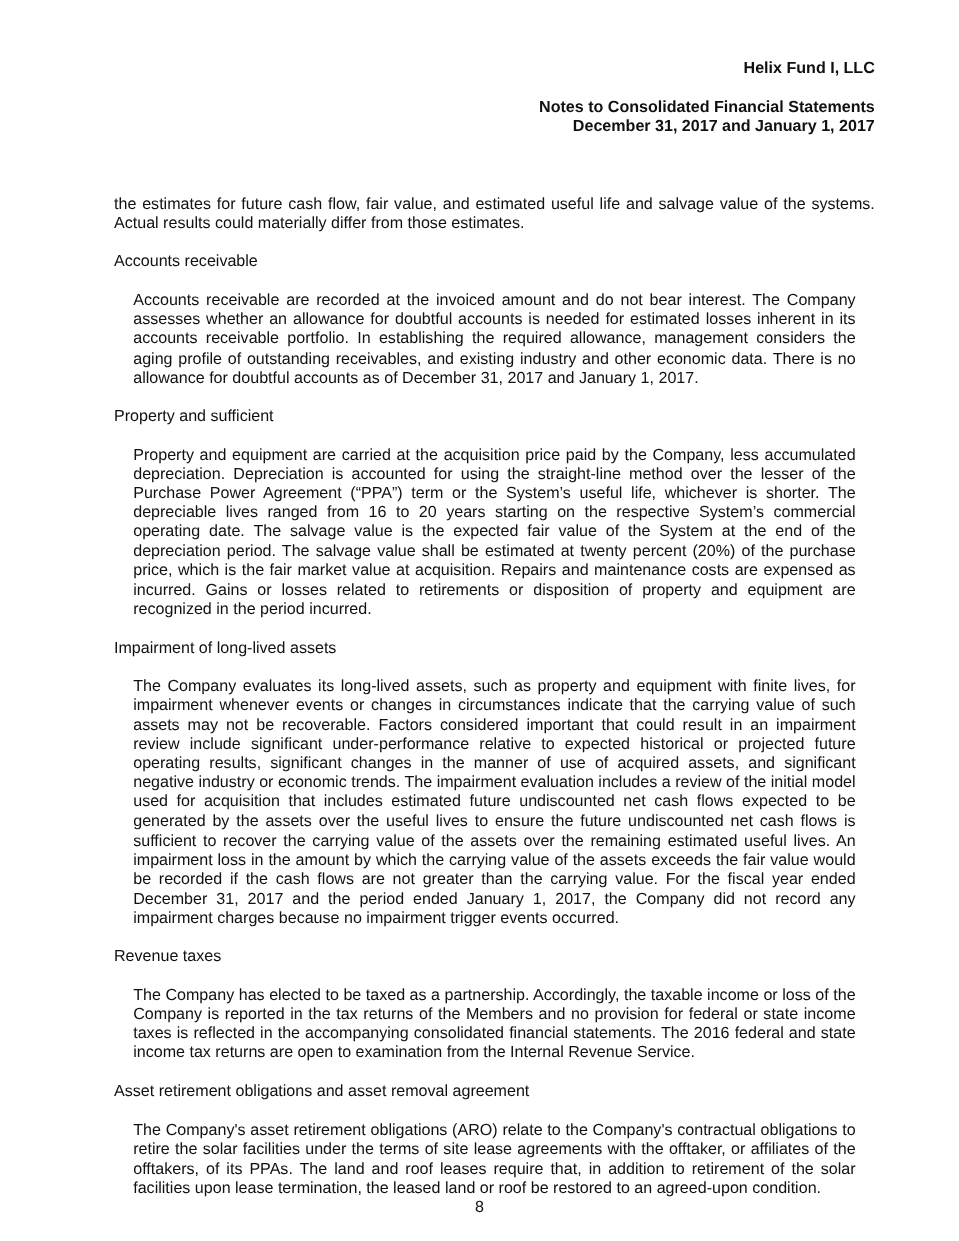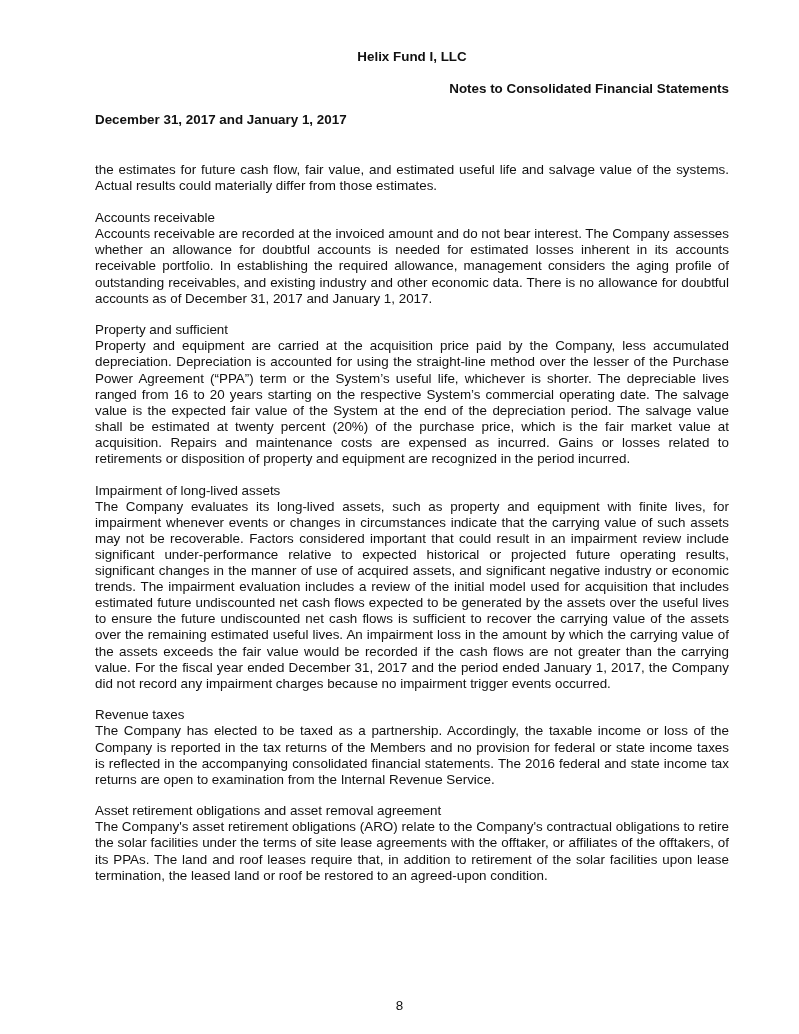--- a/index.html
+++ b/index.html
@@ -25,35 +25,35 @@
       text-align: center;
       font-weight: bold;
       font-size: 13.4px;
       line-height: 16px;
     }
     .company-name {
       position: absolute;
       top: 49px;
       left: 0;
       width: 634px;
-      text-align: center;
+      text-align: right;
     }
     .statement-title {
       position: absolute;
       top: 81px;
       left: 0;
       width: 634px;
       text-align: right;
     }
     .statement-date {
       position: absolute;
-      top: 112px;
+      top: 97px;
       left: 0;
       width: 634px;
-      text-align: left;
+      text-align: right;
     }
     .body-text {
       position: absolute;
       top: 146px;
       left: 0;
       width: 634px;
       font-size: 13.4px;
       line-height: 16.1px;
     }
     .para {
@@ -61,21 +61,21 @@
       text-align: justify;
     }
     .section {
       margin: 0 0 15.5px 0;
     }
     .section-heading {
       font-weight: normal;
       margin: 0;
     }
     .section-body {
-      margin: 0;
+      margin: 16px;
       text-align: justify;
     }
     .page-number {
       position: absolute;
       top: 998px;
       left: 0;
       width: 799px;
       text-align: center;
       font-size: 13.4px;
       line-height: 16px;

